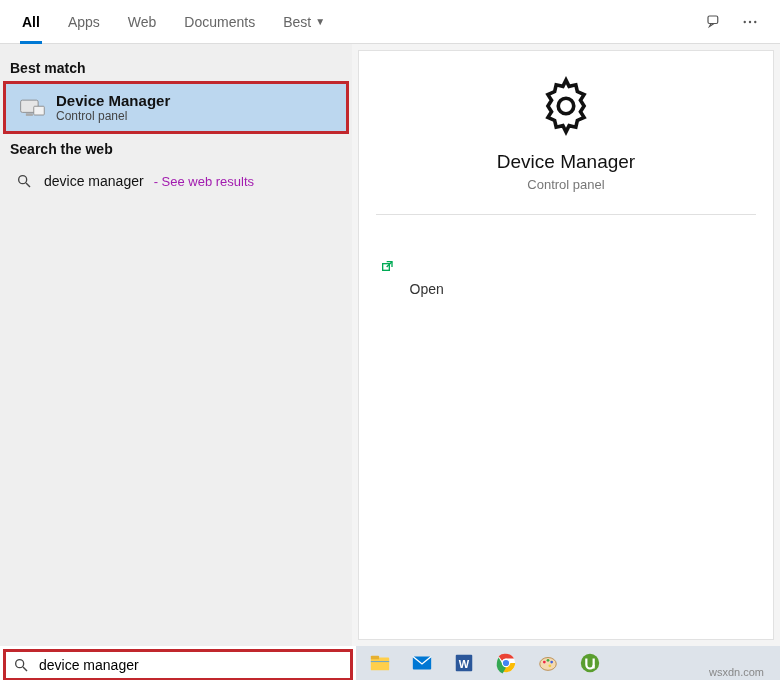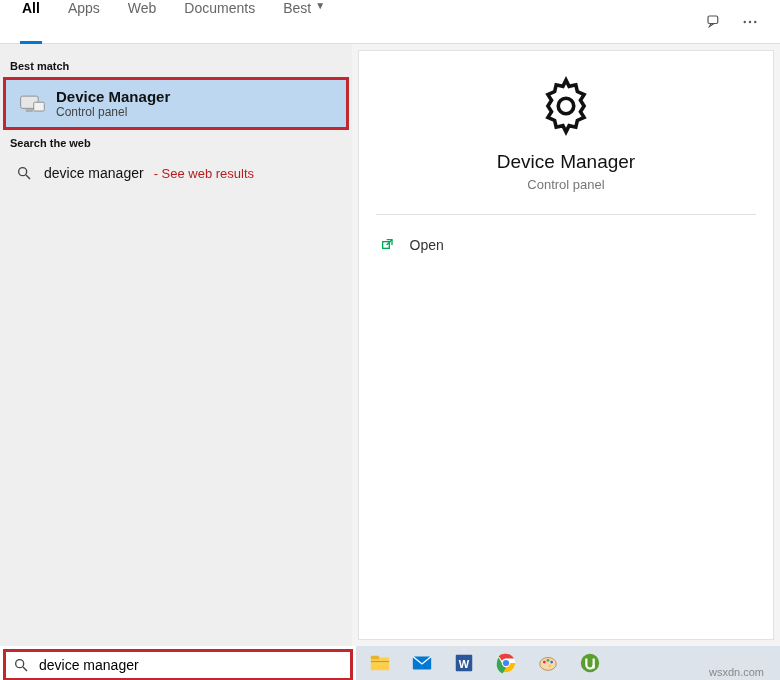--- a/index.html
+++ b/index.html
@@ -1,49 +1,49 @@
 <!DOCTYPE html>
 <html><head>
   <meta charset="utf-8">
   <style>
     * { box-sizing: border-box; margin: 0; padding: 0; font-family: "Segoe UI", Arial, sans-serif; }
     body { width: 780px; height: 680px; background: #fff; position: relative; overflow: hidden; }
     
     .topbar { height: 44px; background: #fff; display: flex; align-items: center; border-bottom: 1px solid #ddd; padding: 0 8px; }
     .tabs { display: flex; flex: 1; height: 100%; }
-    .tab { padding: 0 14px; font-size: 14px; color: #666; display: flex; cursor: pointer; position: relative; gap: 4px; }
+    .tab { padding: 8px 14px; font-size: 14px; color: #666; display: flex; align-items: center; cursor: pointer; position: relative; gap: 4px; }
     .tab.active { color: #000; font-weight: 600; }
     .tab.active::after { content:""; position:absolute; left: 12px; right: 12px; bottom: -1px; height: 3px; background: #0078d4; }
     .topbar-actions { display: flex; gap: 8px; align-items: center; padding-right: 8px; }
     .action-btn { width: 28px; height: 28px; display:flex; align-items:center; justify-content:center; cursor:pointer; color:#555; }
     
     .main { display: flex; height: 602px; }
     .left-pane { width: 352px; background: #efefef; padding-top: 8px; position: relative; }
-    .section-header { font-size: 11px; font-weight: 600; color: #111; padding: 8px 10px 6px; }
+    .section-header { font-size: 14px; font-weight: 600; color: #111; padding: 8px 10px 6px; }
     
     .best-match-item { display:flex; align-items:center; gap: 10px; padding: 10px 14px; margin: 0 4px; background: #bcd7ef; position: relative; }
     .highlight-red { outline: 3px solid #c1272d; outline-offset: -2px; }
     .bm-icon { width: 28px; height: 28px; display:flex; align-items:center; justify-content:center; }
     .bm-title { font-size: 15px; font-weight: 600; color: #111; }
     .bm-sub { font-size: 12px; color: #444; }
     
     .web-row { display:flex; align-items:center; gap: 10px; padding: 8px 14px; cursor:pointer; }
     .web-icon { width: 20px; height: 20px; display:flex; align-items:center; justify-content:center; }
     .web-term { font-size: 14px; color: #111; }
-    .web-sub { font-size: 13px; color: #b91c1c; }
+    .web-sub { font-size: 13px; color: #a21caf; }
     
     .right-pane { flex: 1; background: #f4f4f4; }
     .preview-card { margin: 6px 6px 0 6px; background: #fff; border: 1px solid #e1e1e1; height: 590px; display:flex; flex-direction:column; align-items:center; padding-top: 24px; }
     .big-gear { width: 62px; height: 62px; margin-bottom: 14px; }
     .preview-title { font-size: 19px; color: #111; margin-bottom: 4px; }
     .preview-sub { font-size: 13px; color: #777; margin-bottom: 22px; }
     .divider { width: 92%; height: 1px; background: #e0e0e0; margin-bottom: 16px; }
     .action-row { width: 92%; display:flex; align-items:center; gap: 14px; padding: 6px 4px; cursor:pointer; }
     .open-icon { width: 16px; height: 16px; }
-    .action-label { font-size: 14px; color: #333; }
+    .action-label { font-size: 14px; color: #333; margin-top: 44px; }
     
     .bottombar { position:absolute; left:0; right:0; bottom:0; height: 34px; display:flex; }
     .search-box-wrap { width: 348px; margin: 4px 4px 0 4px; outline: 3px solid #c1272d; outline-offset: -2px; background: #fff; border: 1px solid #bbb; display:flex; align-items:center; padding: 0 8px; gap: 10px; height: 30px; }
     .search-input { flex: 1; border: none; outline: none; font-size: 14px; background: transparent; }
     .taskbar { flex:1; background: #dde3ea; display:flex; align-items:center; padding: 0 10px; gap: 14px; position: relative; }
     .tb-icon { width: 28px; height: 28px; display:flex; align-items:center; justify-content:center; cursor:pointer; }
     .watermark { position:absolute; right:16px; bottom:2px; font-size:11px; color:#888; }
     
     svg { display:block; }
   </style>

